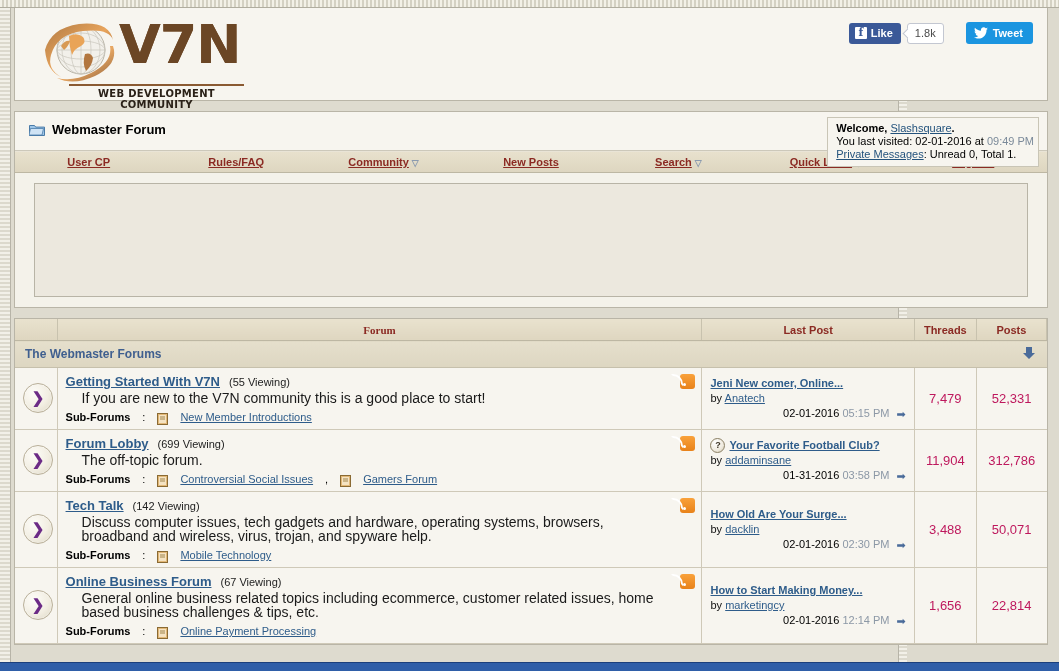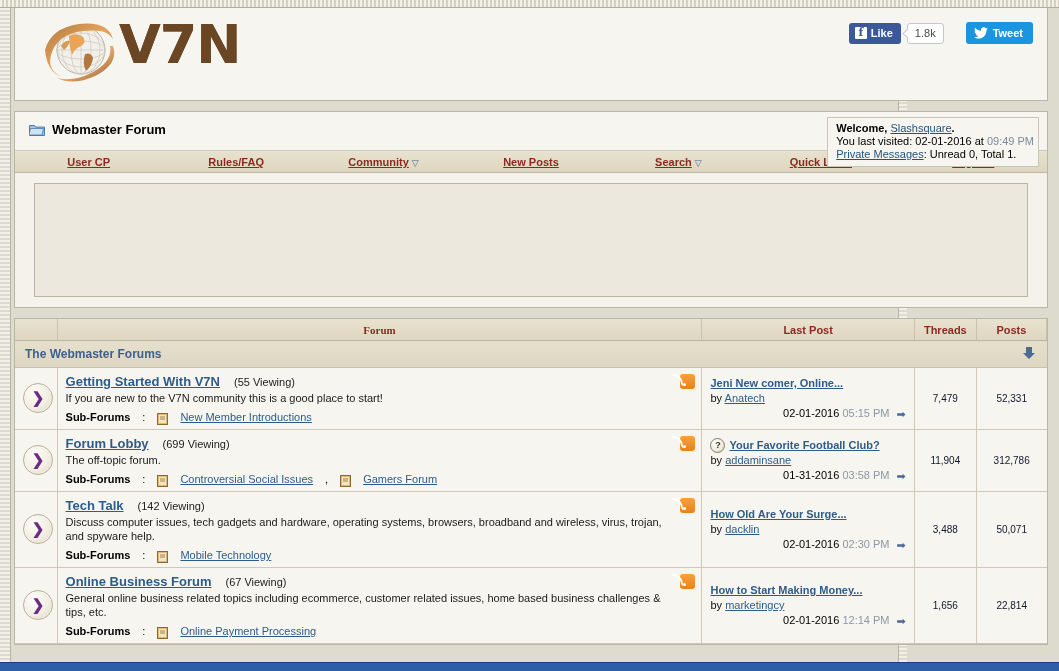--- a/index.html
+++ b/index.html
@@ -341,39 +341,40 @@
     line-height: 28px;
     text-align: center;
     color: #6c2b86;
     font-size: 15px;
     font-weight: bold;
   }
   td.cell-forum { position: relative; }
   .forum-title-line {
     display: flex;
     align-items: baseline;
-    gap: 14px;
+    gap: 9px;
   }
   .forum-title {
     color: #2e5c8a;
     font-size: 13px;
     font-weight: bold;
     text-decoration: underline;
     cursor: pointer;
   }
   .viewing {
     font-size: 11px;
     color: #222;
   }
   .forum-desc {
-    font-size: 11px;
+    font-size: 14px;
     color: #1a1a1a;
     margin-top: 2px;
     line-height: 14px;
     padding-right: 22px;
+    margin-left: 16px;
   }
   .subforums {
     margin-top: 6px;
     font-size: 11px;
     display: flex;
     align-items: center;
     flex-wrap: wrap;
     gap: 12px;
   }
   .subforums .lbl { font-weight: bold; }
@@ -454,22 +455,22 @@
   .jump-arrow {
     display: inline-block;
     margin-left: 4px;
     color: #4a6b9a;
     font-size: 11px;
     position: relative;
     top: 1px;
   }
   td.cell-threads, td.cell-posts {
     text-align: center;
-    font-size: 10px;
-    color: #0f172a;
+    font-size: 13px;
+    color: #be185d;
   }
 </style>
 </head>
 <body>
 
 <div class="page-frame">
   <div class="edge-top"></div>
   <div class="edge-left"></div>
   <div class="edge-right"></div>
   <div class="edge-bottom"></div>
@@ -495,20 +496,21 @@
             <line x1="16" y1="30" x2="64" y2="30"></line>
             <line x1="40" y1="6" x2="40" y2="54"></line>
           </g>
           <path d="M28 16 q8 -4 14 1 q4 5 -2 9 q-7 3 -9 9 q-3 -9 -3 -19z" fill="#e9a458"></path>
           <path d="M44 34 q6 -2 8 4 q-1 8 -7 13 q-4 -8 -1 -17z" fill="#b2763f"></path>
           <path d="M20 26 q4 -6 9 -5 q-2 6 -6 9z" fill="#d89a54"></path>
           <path d="M4 30 q6 -22 34 -26 q30 -3 34 16 q-4 -12 -30 -9 q-26 3 -32 24 q-4 14 10 22 q-14 -6 -16 -27z" fill="url(#ringg)"></path>
           <path d="M72 26 q6 18 -18 30 q-22 10 -38 2 q16 4 34 -5 q22 -11 19 -27z" fill="url(#ringg)" opacity="0.95"></path>
         </svg>
         <div class="logo-text">V7N</div>
+        <div class="logo-tag">WEB DEVELOPMENT COMMUNITY</div>
       </div>
 
       <div class="social">
         <div class="fb-group">
           <div class="fb-btn">
             <span class="fb-f">f</span>
             <span>Like</span>
           </div>
           <div class="fb-count">1.8k</div>
         </div>

